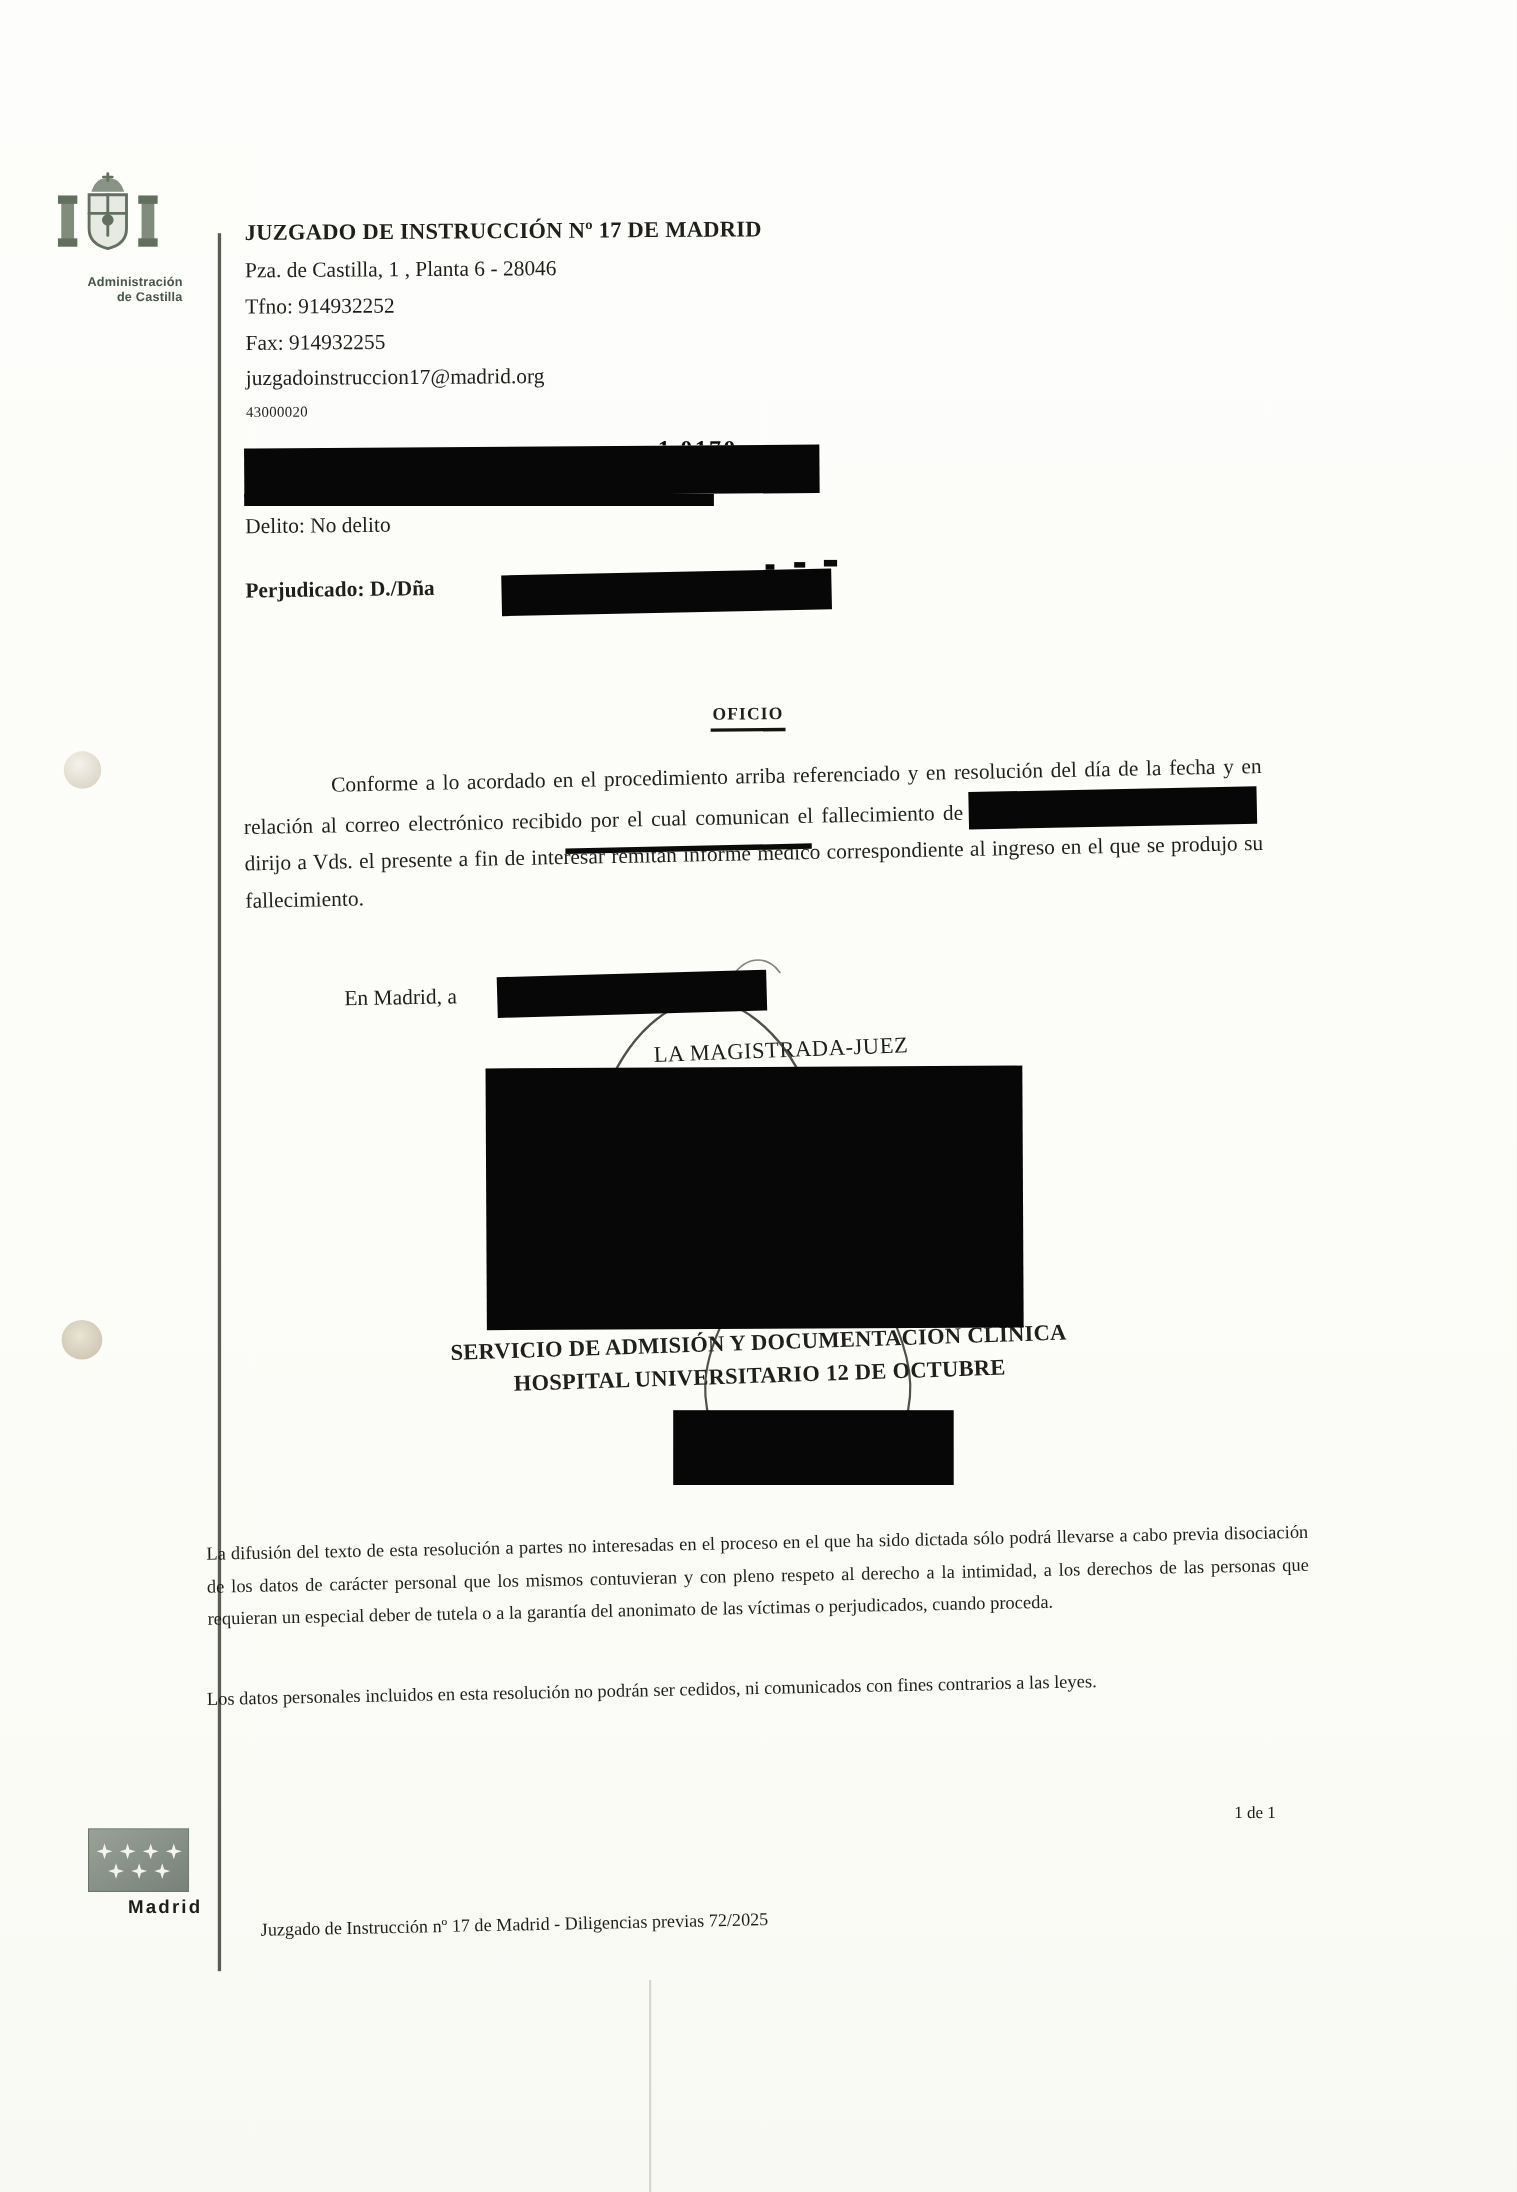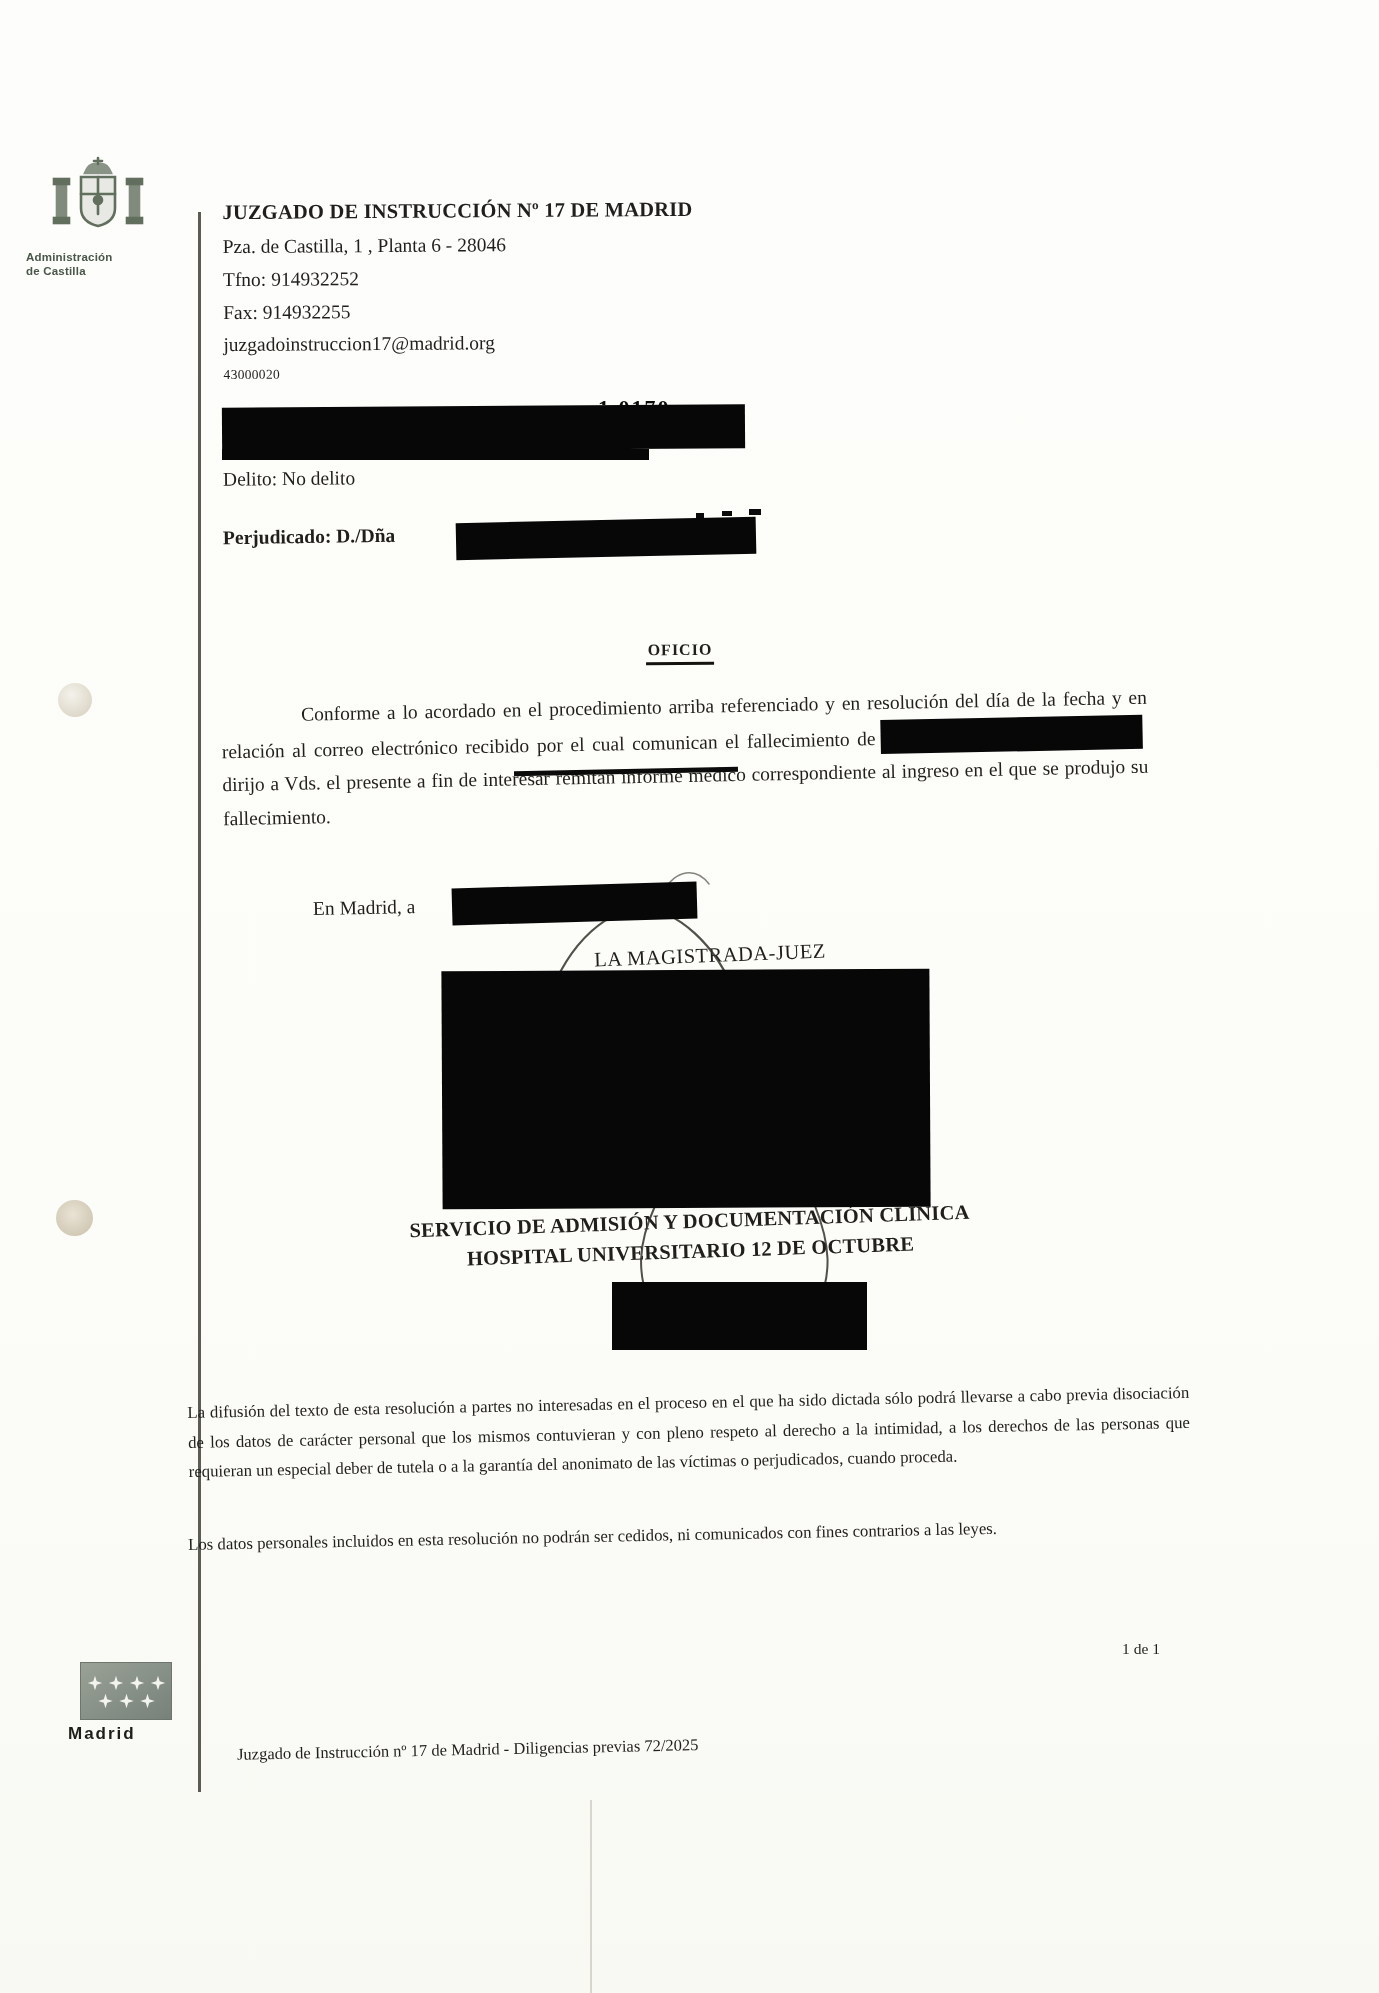--- a/index.html
+++ b/index.html
@@ -18,21 +18,21 @@
   
   .vrule{position:absolute;left:198px;top:212px;width:3px;height:1580px;background:#38382f;opacity:.82;}
   .fold{position:absolute;left:590px;top:1800px;width:2px;height:193px;background:rgba(150,148,136,.35);}
   
   .hole1{position:absolute;left:58px;top:683px;width:34px;height:34px;border-radius:50%;
     background:radial-gradient(circle at 40% 35%, #f4f2eb, #ded9cb 70%, #cfc9b8);}
   .hole2{position:absolute;left:56px;top:1200px;width:37px;height:36px;border-radius:50%;
     background:radial-gradient(circle at 45% 40%, #e9e3d5, #d4ccb9 65%, #c5bda7);}
   
   .emblem{position:absolute;left:48px;top:156px;width:100px;height:90px;}
-  .emblem-caption{position:absolute;left:26px;top:250px;width:140px;text-align:left;
+  .emblem-caption{position:absolute;left:26px;top:250px;width:140px;text-align:right;
     font-family:"Liberation Sans", sans-serif;font-size:11.5px;font-weight:bold;
     color:#49564a;line-height:14px;letter-spacing:.2px;}
   .court{position:absolute;left:223px;top:199px;width:600px;transform:rotate(-0.4deg);}
   .court-name{font-size:20.5px;font-weight:bold;letter-spacing:.2px;margin-bottom:7px;}
   .court-line{font-size:19.5px;line-height:32.8px;}
   .court-code{font-size:13.5px;margin-top:5px;letter-spacing:.3px;}
   
   .delito{position:absolute;left:223px;top:468px;font-size:19.5px;transform:rotate(-0.6deg);}
   .perju{position:absolute;left:223px;top:526px;font-size:19.5px;font-weight:bold;transform:rotate(-0.8deg);}
   .tick{position:absolute;background:#0a0a0a;}
@@ -50,21 +50,21 @@
   .magistrada{position:absolute;left:545px;top:944px;width:330px;text-align:center;
     font-size:20.5px;letter-spacing:.5px;transform:rotate(-2.2deg);}
   .addressee{position:absolute;left:260px;top:1206px;width:860px;text-align:center;
     font-size:20.5px;font-weight:bold;line-height:30px;transform:rotate(-1.9deg);letter-spacing:.2px;}
   .legal{position:absolute;left:188px;width:1002px;font-size:16.8px;line-height:29.5px;
     text-align:justify;transform:rotate(-1.15deg);}
   .legal1{top:1388px;}
   .legal2{top:1520px;}
   
   .flag{position:absolute;left:80px;top:1662px;width:92px;height:58px;}
-  .madrid-label{position:absolute;left:68px;top:1724px;width:116px;text-align:left;
+  .madrid-label{position:absolute;left:68px;top:1724px;width:116px;text-align:right;
     font-family:"Liberation Sans", sans-serif;font-size:17px;font-weight:bold;letter-spacing:2px;color:#1d1d1a;}
   .footer-ref{position:absolute;left:237px;top:1740px;font-size:16.5px;transform:rotate(-1.2deg);}
   .pagenum{position:absolute;left:1122px;top:1640px;font-size:15.5px;}
   svg{display:block;}
 </style>
 </head>
 <body>
 
 <div class="page">
 

